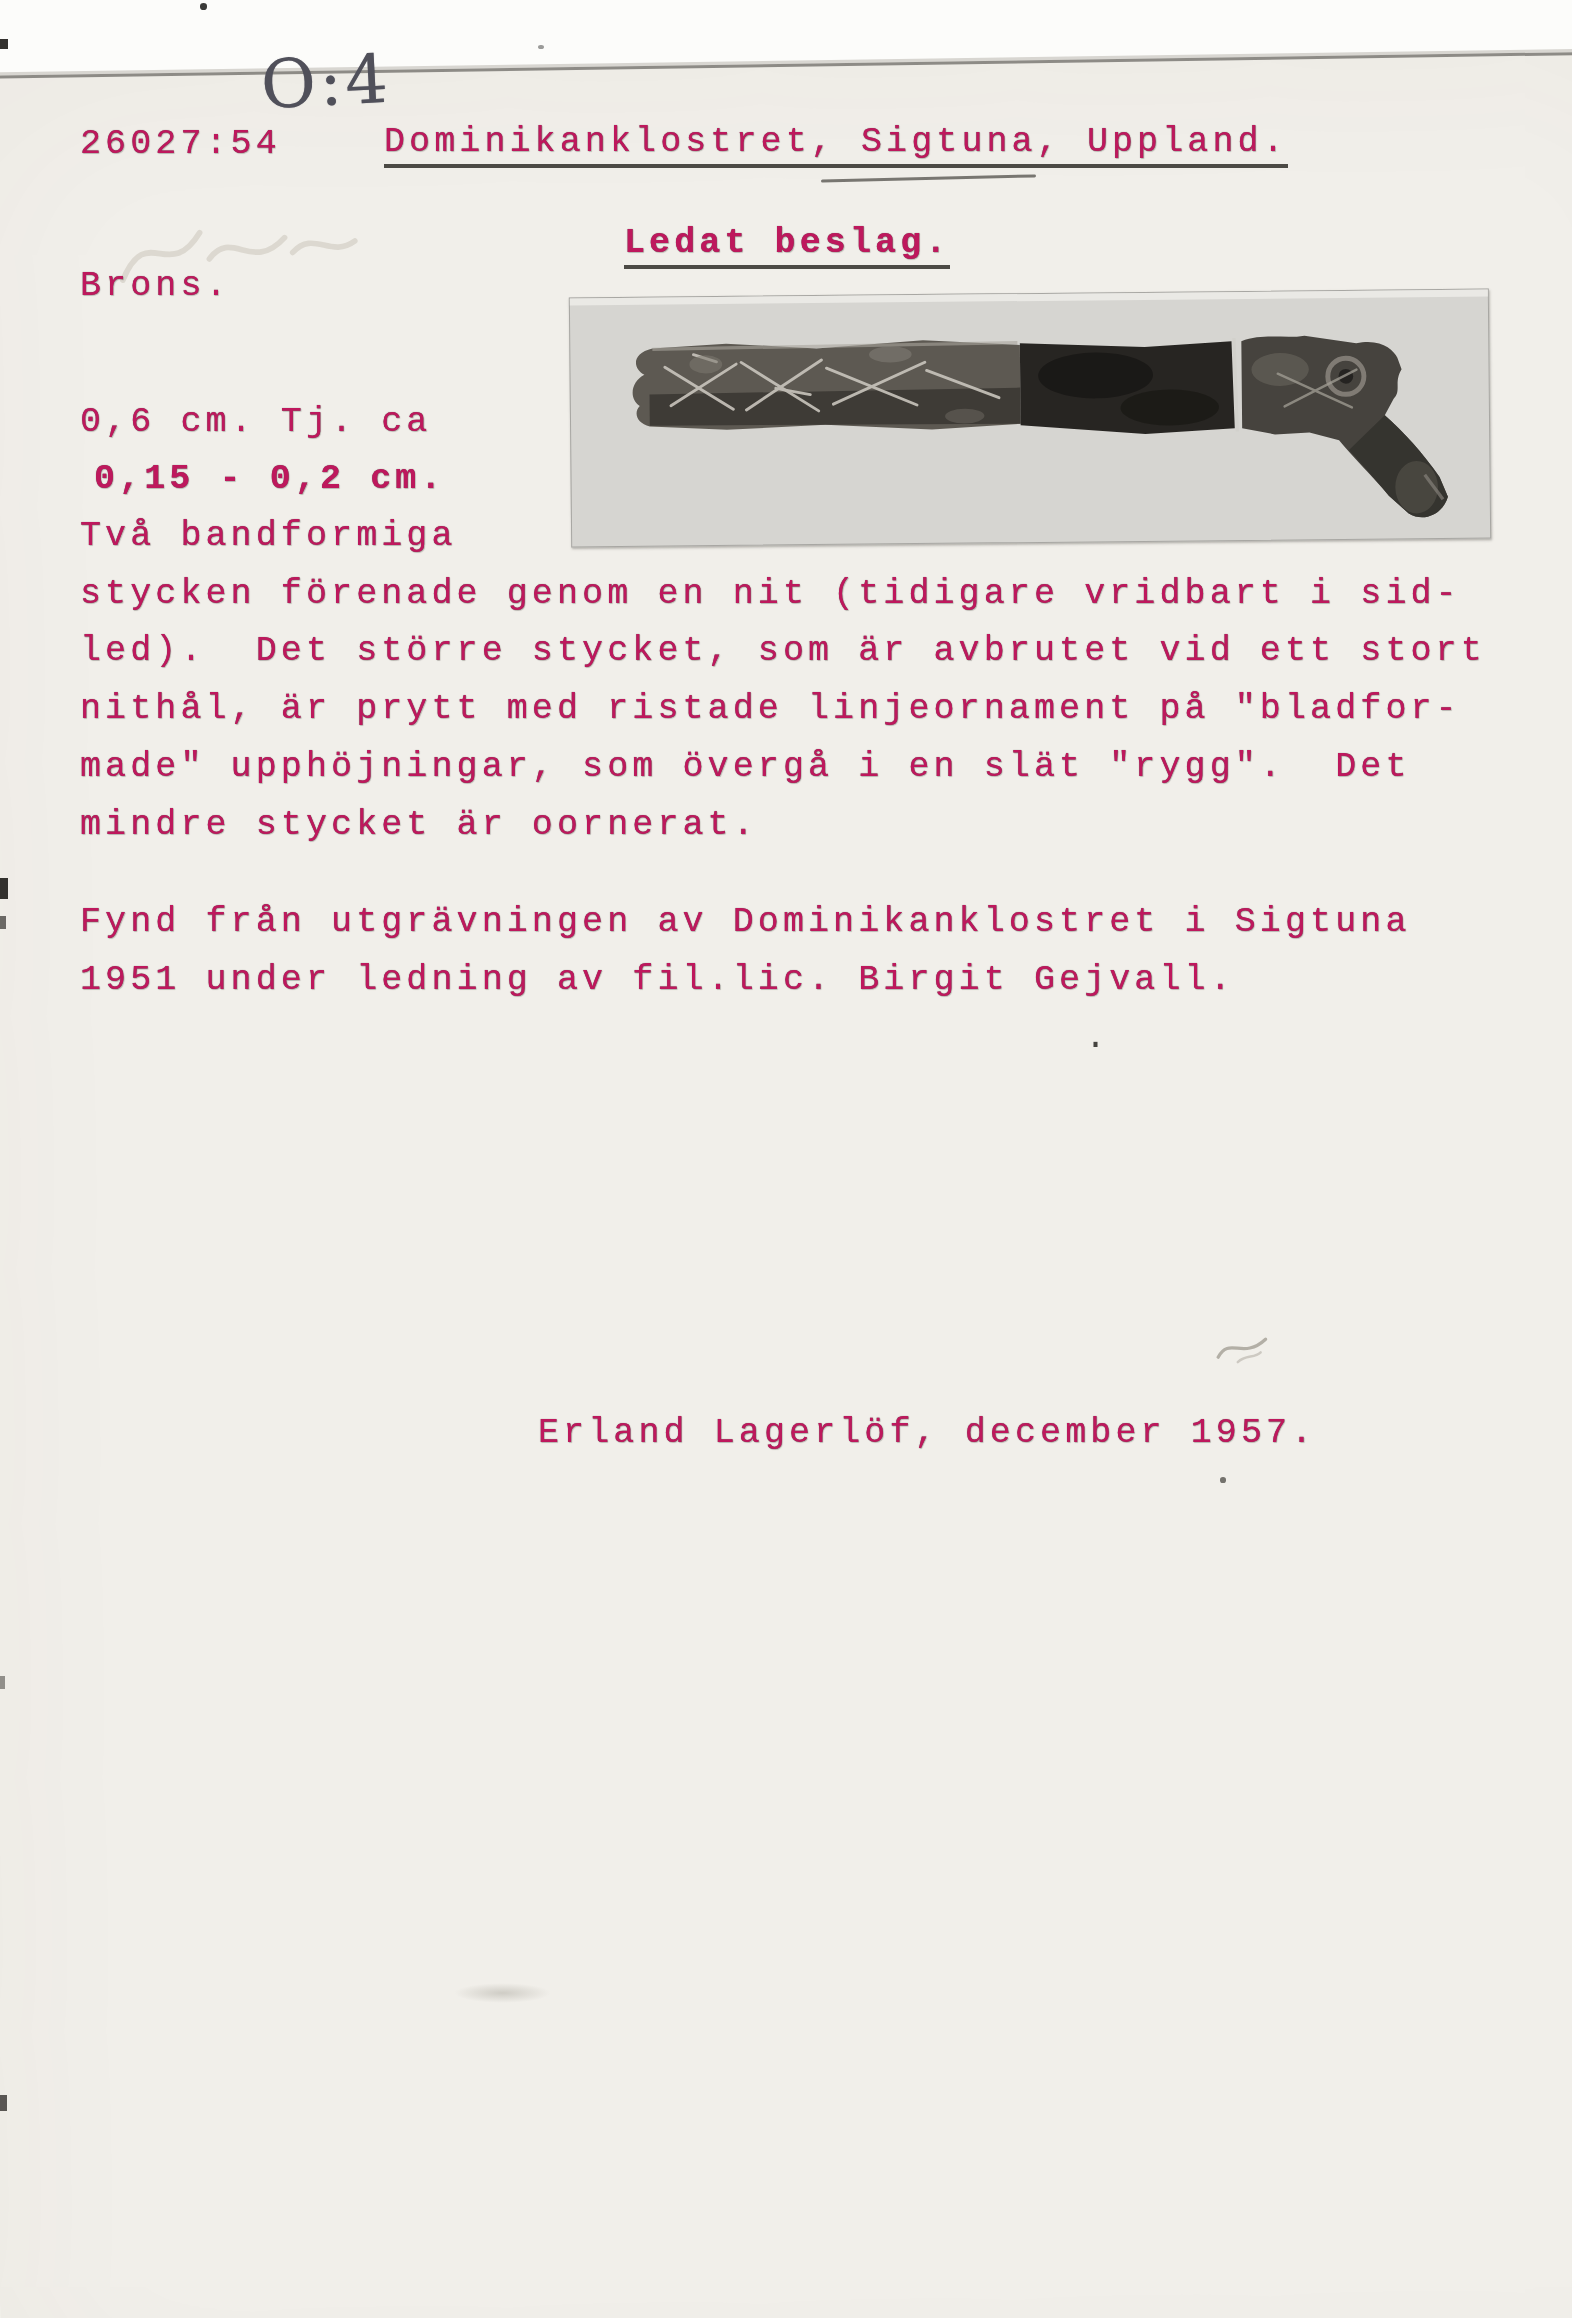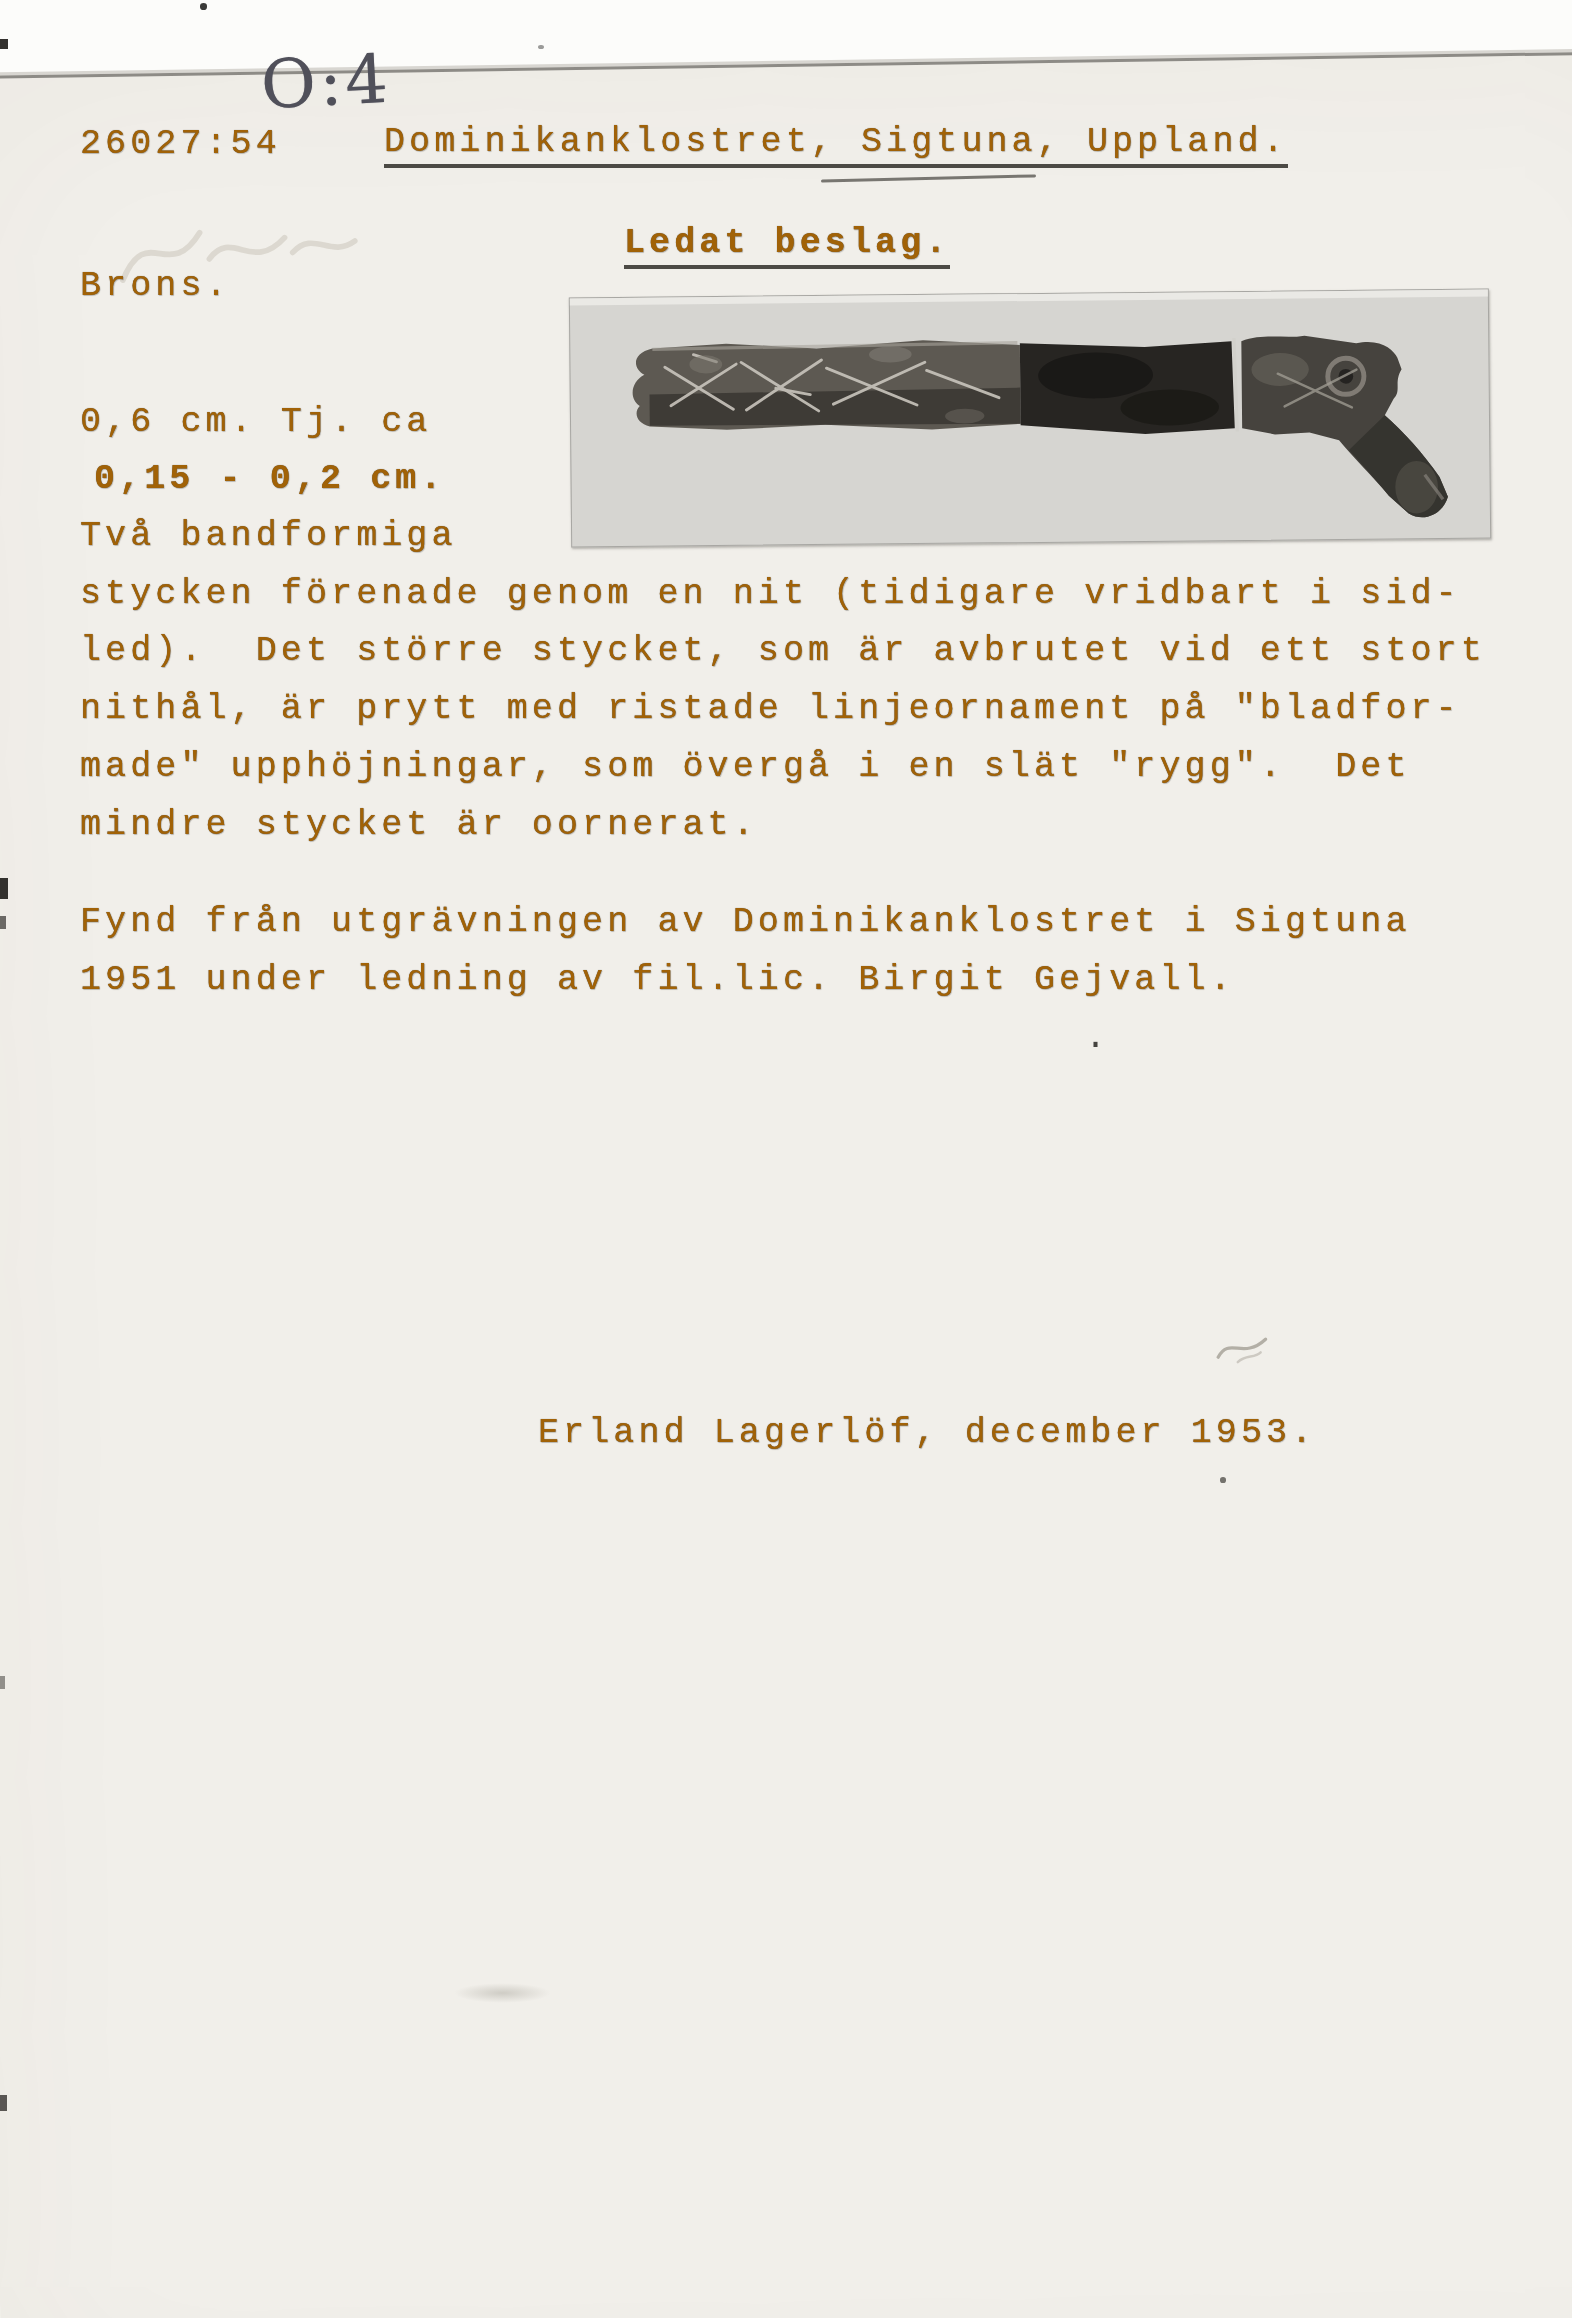--- a/index.html
+++ b/index.html
@@ -4,21 +4,21 @@
 <style>
   html,body{margin:0;padding:0;width:1573px;height:2319px;overflow:hidden;
     background:#fcfcfa;font-family:"Liberation Mono","DejaVu Sans Mono",monospace;}
   .sheet{position:absolute;inset:0;}
   
   .paper{position:absolute;left:-33px;top:76px;width:1724px;height:2347px;
     background:#f1efea;border-top:3.3px solid #8d8b86;
     box-shadow:0 -5.7px 0 -2.5px #d8d6d1, inset 0 0 181px rgba(90,80,60,0.04);
     transform:rotate(-0.85deg);transform-origin:0 0;}
   .tw{position:absolute;white-space:pre;font-size:35px;line-height:43px;
-    letter-spacing:4.1px;color:#a16207;
+    letter-spacing:4.1px;color:#be185d;
     text-shadow:0 0 0.8px rgba(58,54,48,0.85), 0.8px 0.8px 0.8px rgba(58,54,48,0.25);}
   .underlined{border-bottom:4.1px solid #4c4a45;padding-bottom:0;}
   .hand-annot{position:absolute;left:261px;top:43px;font-family:"DejaVu Serif",serif;
     font-size:67px;color:#50505a;transform:rotate(-3deg);letter-spacing:3.3px;
     text-shadow:0 0 0.8px rgba(70,70,85,.6);}
   .photo{position:absolute;left:570px;top:293px;width:918px;height:248px;
     background:#d6d5d1;border:0.8px solid #a8a7a3;transform:rotate(-0.55deg);
     box-shadow:0.8px 1.6px 2.5px rgba(60,58,52,.35);}
   .photo .gloss{position:absolute;left:0;top:0;right:0;height:7.4px;background:#eae9e5;}
   .photo svg{position:absolute;inset:0;}
@@ -131,19 +131,19 @@
   <span class="tw" style="left:80px;top:901px;">Fynd från utgrävningen av Dominikanklostret i Sigtuna</span>
   <span class="tw" style="left:80px;top:959px;">1951 under ledning av fil.lic. Birgit Gejvall.</span>
 
   <span class="stray-period">.</span>
 
   <svg class="pencil" width="61" height="36" viewBox="0 0 74 44">
     <path d="M6,32 C20,6 36,36 64,10" fill="none" stroke="#b3afa6" stroke-width="4" stroke-linecap="round"></path>
     <path d="M30,38 C40,28 50,34 58,26" fill="none" stroke="#beb9b0" stroke-width="3" stroke-linecap="round" opacity="0.7"></path>
   </svg>
 
-  <span class="tw" style="left:538px;top:1412px;">Erland Lagerlöf, december 1953.</span>
+  <span class="tw" style="left:538px;top:1412px;">Erland Lagerlöf, december 1957.</span>
   <div class="dot2"></div>
 
   <div class="smudge"></div>
 
 </div>
 
 
 </body></html>

